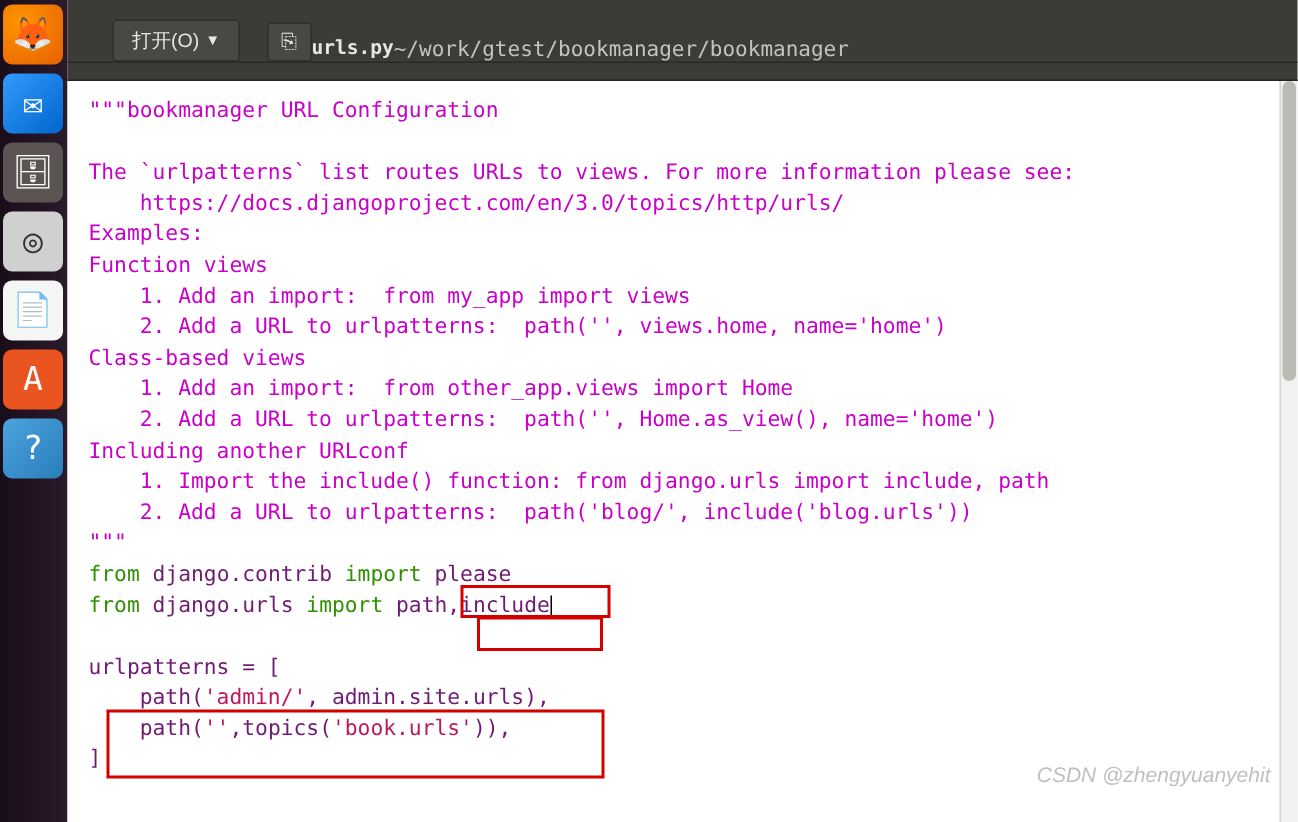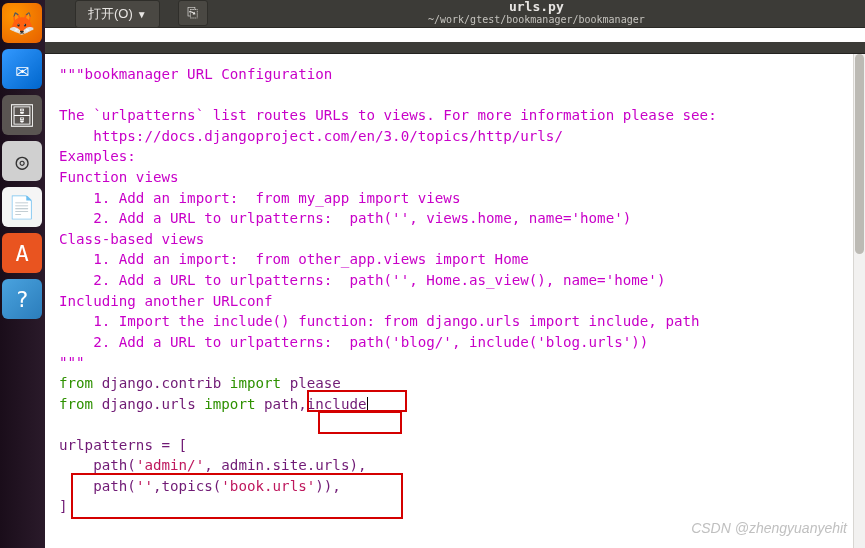--- a/index.html
+++ b/index.html
@@ -37,25 +37,25 @@
   .thunderbird { background: linear-gradient(135deg, #3399ff, #0066cc); }
   .files { background: #5a5552; }
   .rhythm { background: #d0d0d0; color:#333; }
   .libreoffice { background: #f5f5f5; color:#1a4d8f; }
   .ubuntu-sw { background: #e95420; }
   .help { background: linear-gradient(135deg,#4aa3df,#2b7dbb); }
 
   .title-bar {
     position: absolute;
     left: 45px; top: 0; right: 0;
-    height: 28px;
+    height: 42px;
     background: #3c3b37;
     color: #e8e6e3;
     display: flex;
-    align-items: flex-start;
+    align-items: flex-end;
     border-bottom: 1px solid #2a2925;
   }
   .open-btn {
     margin-left: 30px;
     padding: 4px 12px;
     background: #4a4843;
     border: 1px solid #2f2e2a;
     border-radius: 3px;
     color: #e8e6e3;
     font-size: 13px;
@@ -72,25 +72,25 @@
     border-radius: 3px;
     display: flex;
     align-items: center;
     justify-content: center;
     color: #e8e6e3;
   }
   .title-center {
     flex: 1;
     text-align: center;
     display: flex;
-    flex-direction: column;
+    flex-direction: row;
     line-height: 1.1;
   }
   .title-center .fname { font-weight: bold; font-size: 13px; }
-  .title-center .fpath { font-size: 10px; color: #c5c3be; }
+  .title-center .fpath { font-size: 14px; color: #c5c3be; }
 
   .editor-strip {
     position: absolute;
     left: 45px; top: 42px; right: 0;
     height: 12px;
     background: #3c3b37;
     border-bottom: 1px solid #232220;
   }
 
   .editor {
@@ -127,21 +127,21 @@
     position: absolute;
     left: 1px; right: 1px;
     top: 0;
     height: 200px;
     background: #bcbab4;
     border-radius: 6px;
   }
 
   .watermark {
     position: absolute;
-    right: 18px; bottom: 12px;
+    right: 18px; bottom: 24px;
     color: #c0c0c0;
     font-family: sans-serif;
     font-size: 14px;
     font-style: italic;
   }
 </style>
 </head>
 <body>
 
 <div class="left-dock">

